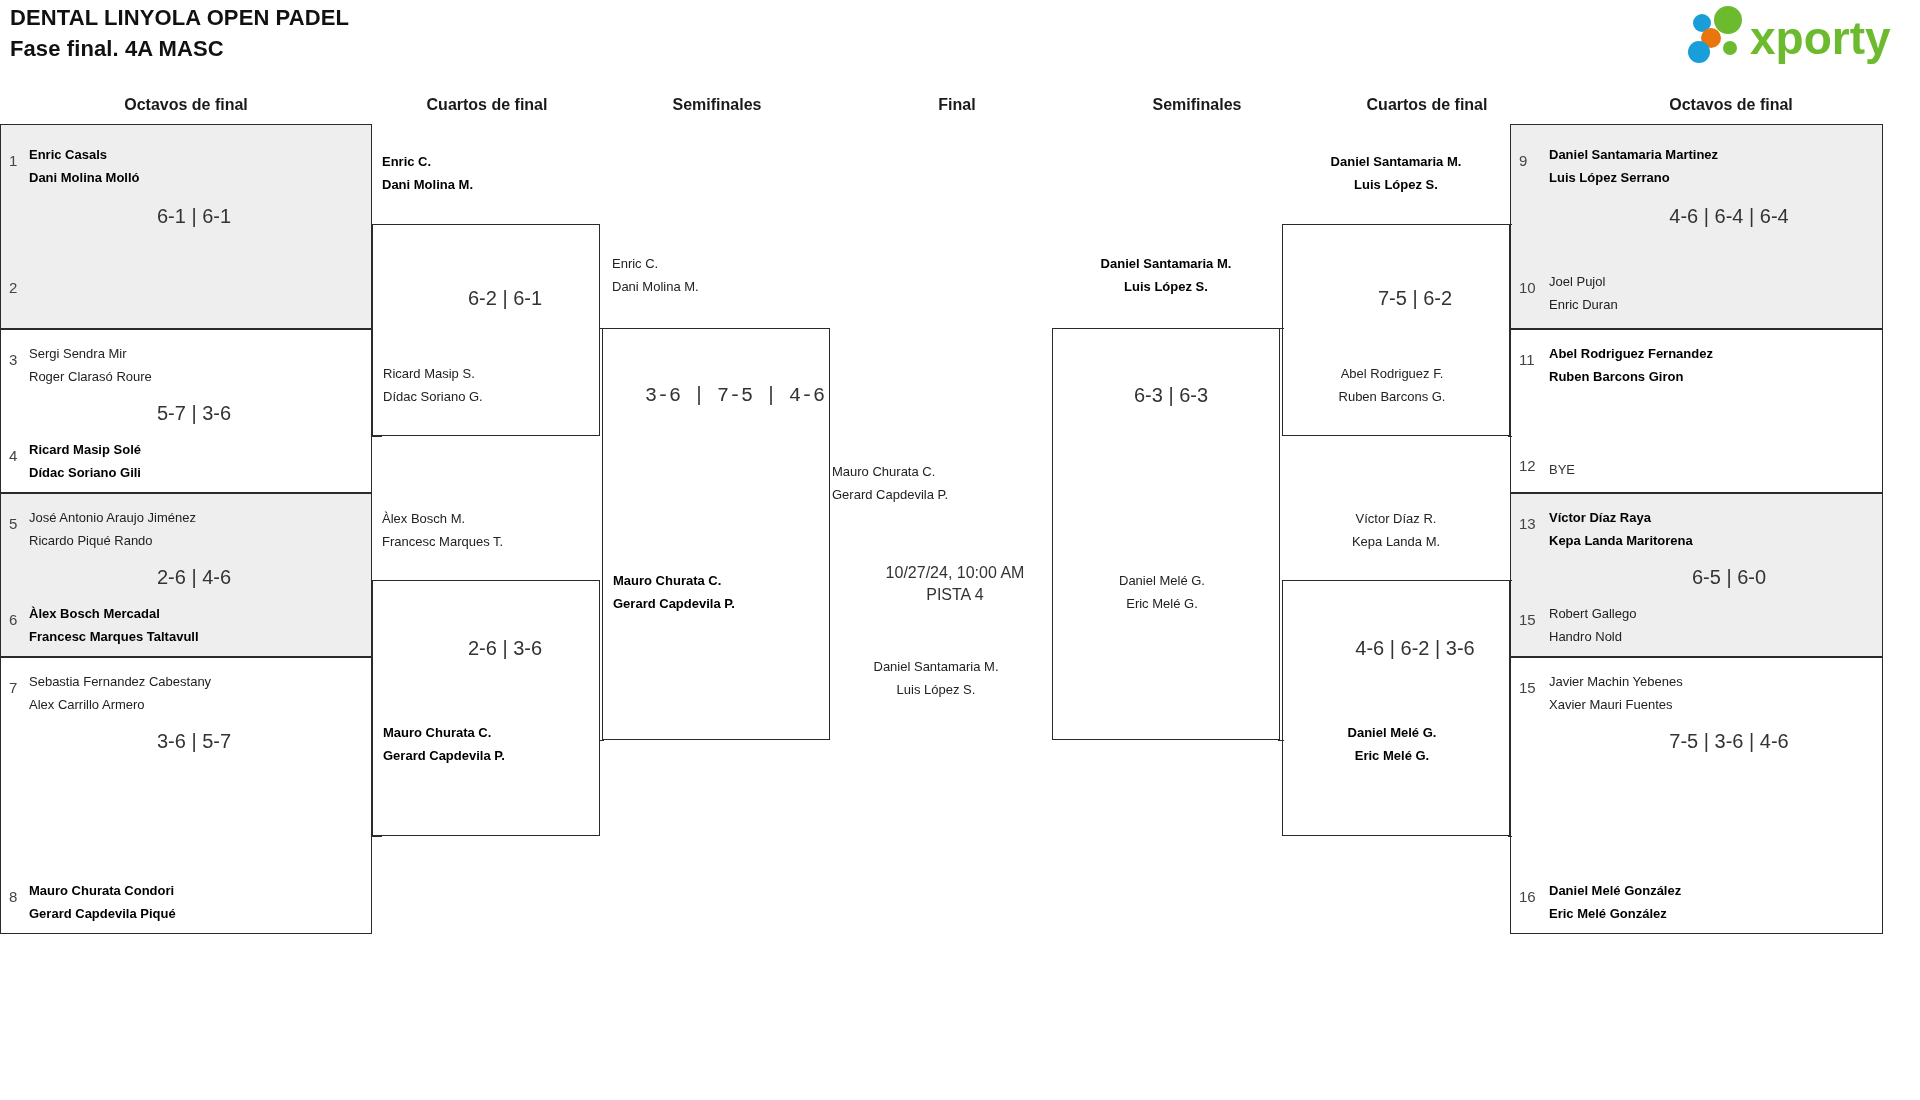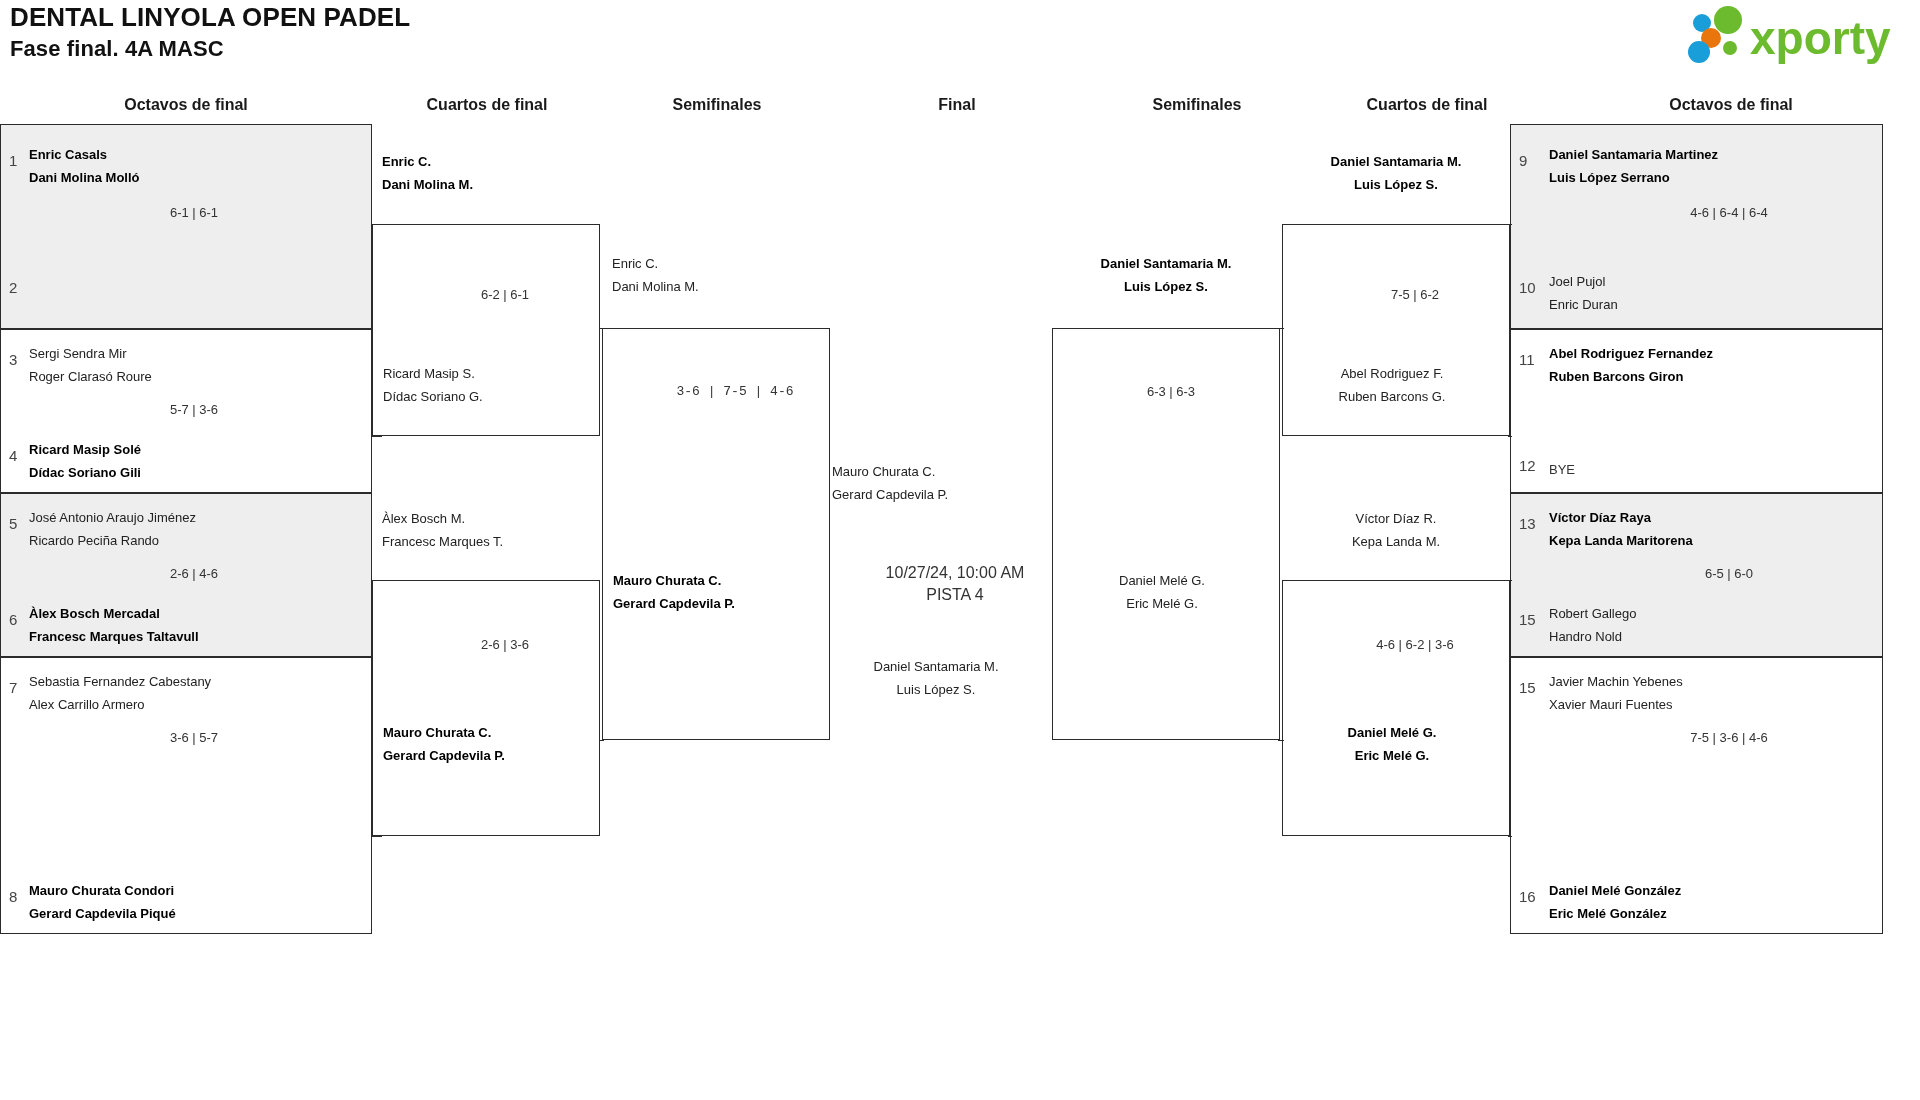--- a/index.html
+++ b/index.html
@@ -9,21 +9,21 @@
     background: #ffffff;
     font-family: "Liberation Sans", sans-serif;
     color: #1a1a1a;
     overflow: hidden;
   }
   #root { position: relative; width: 1920px; height: 1100px; }
 
   
   .title-block { position: absolute; left: 10px; top: 2px; }
   .title-1 {
-    font-size: 26px; font-weight: 700; letter-spacing: .1px;
+    font-size: 22px; font-weight: 700; letter-spacing: .1px;
     line-height: 31px; color: #111;
   }
   .title-2 {
     font-size: 22px; font-weight: 700; letter-spacing: .1px;
     line-height: 31px; color: #111;
   }
 
   .logo { position: absolute; right: 10px; top: 6px; width: 230px; height: 60px; }
   .logo svg { display: block; }
 
@@ -55,21 +55,21 @@
     color: #222; white-space: nowrap;
   }
   .pair.win { font-weight: 700; color: #000; }
   .pair.left  { text-align: left; }
   .pair.right { text-align: center; }
   .pair.bye { color: #333; font-weight: 400; }
 
   
   .score {
     position: absolute;
-    font-size: 13px; color: #333; white-space: nowrap;
+    font-size: 20px; color: #333; white-space: nowrap;
     text-align: center;
     padding-left: 36px;
   }
   .sched {
     position: absolute; text-align: center;
     font-size: 16px; color: #333; line-height: 22px; white-space: nowrap;
   }
 
   
   .ln { position: absolute; background: #2b2b2b; }
@@ -125,21 +125,21 @@
     <div class="pair left win" style="left:28px; top:108px;">
       <div>Ricard Masip Solé</div>
       <div>Dídac Soriano Gili</div>
     </div>
   </div>
 
   <div class="cell shaded" style="left:0px; top:493px; width:372px; height:164px;">
     <div class="seed" style="top:22px;">5</div>
     <div class="pair left" style="left:28px; top:12px;">
       <div>José Antonio Araujo Jiménez</div>
-      <div>Ricardo Peciña Rando</div>
+      <div>Ricardo Piqué Rando</div>
     </div>
     <div class="score" style="left:0px; top:72px; width:350px;">2-6 | 4-6</div>
     <div class="seed" style="top:118px;">6</div>
     <div class="pair left win" style="left:28px; top:108px;">
       <div>Àlex Bosch Mercadal</div>
       <div>Francesc Marques Taltavull</div>
     </div>
   </div>
 
   <div class="cell plain" style="left:0px; top:657px; width:372px; height:277px;">

